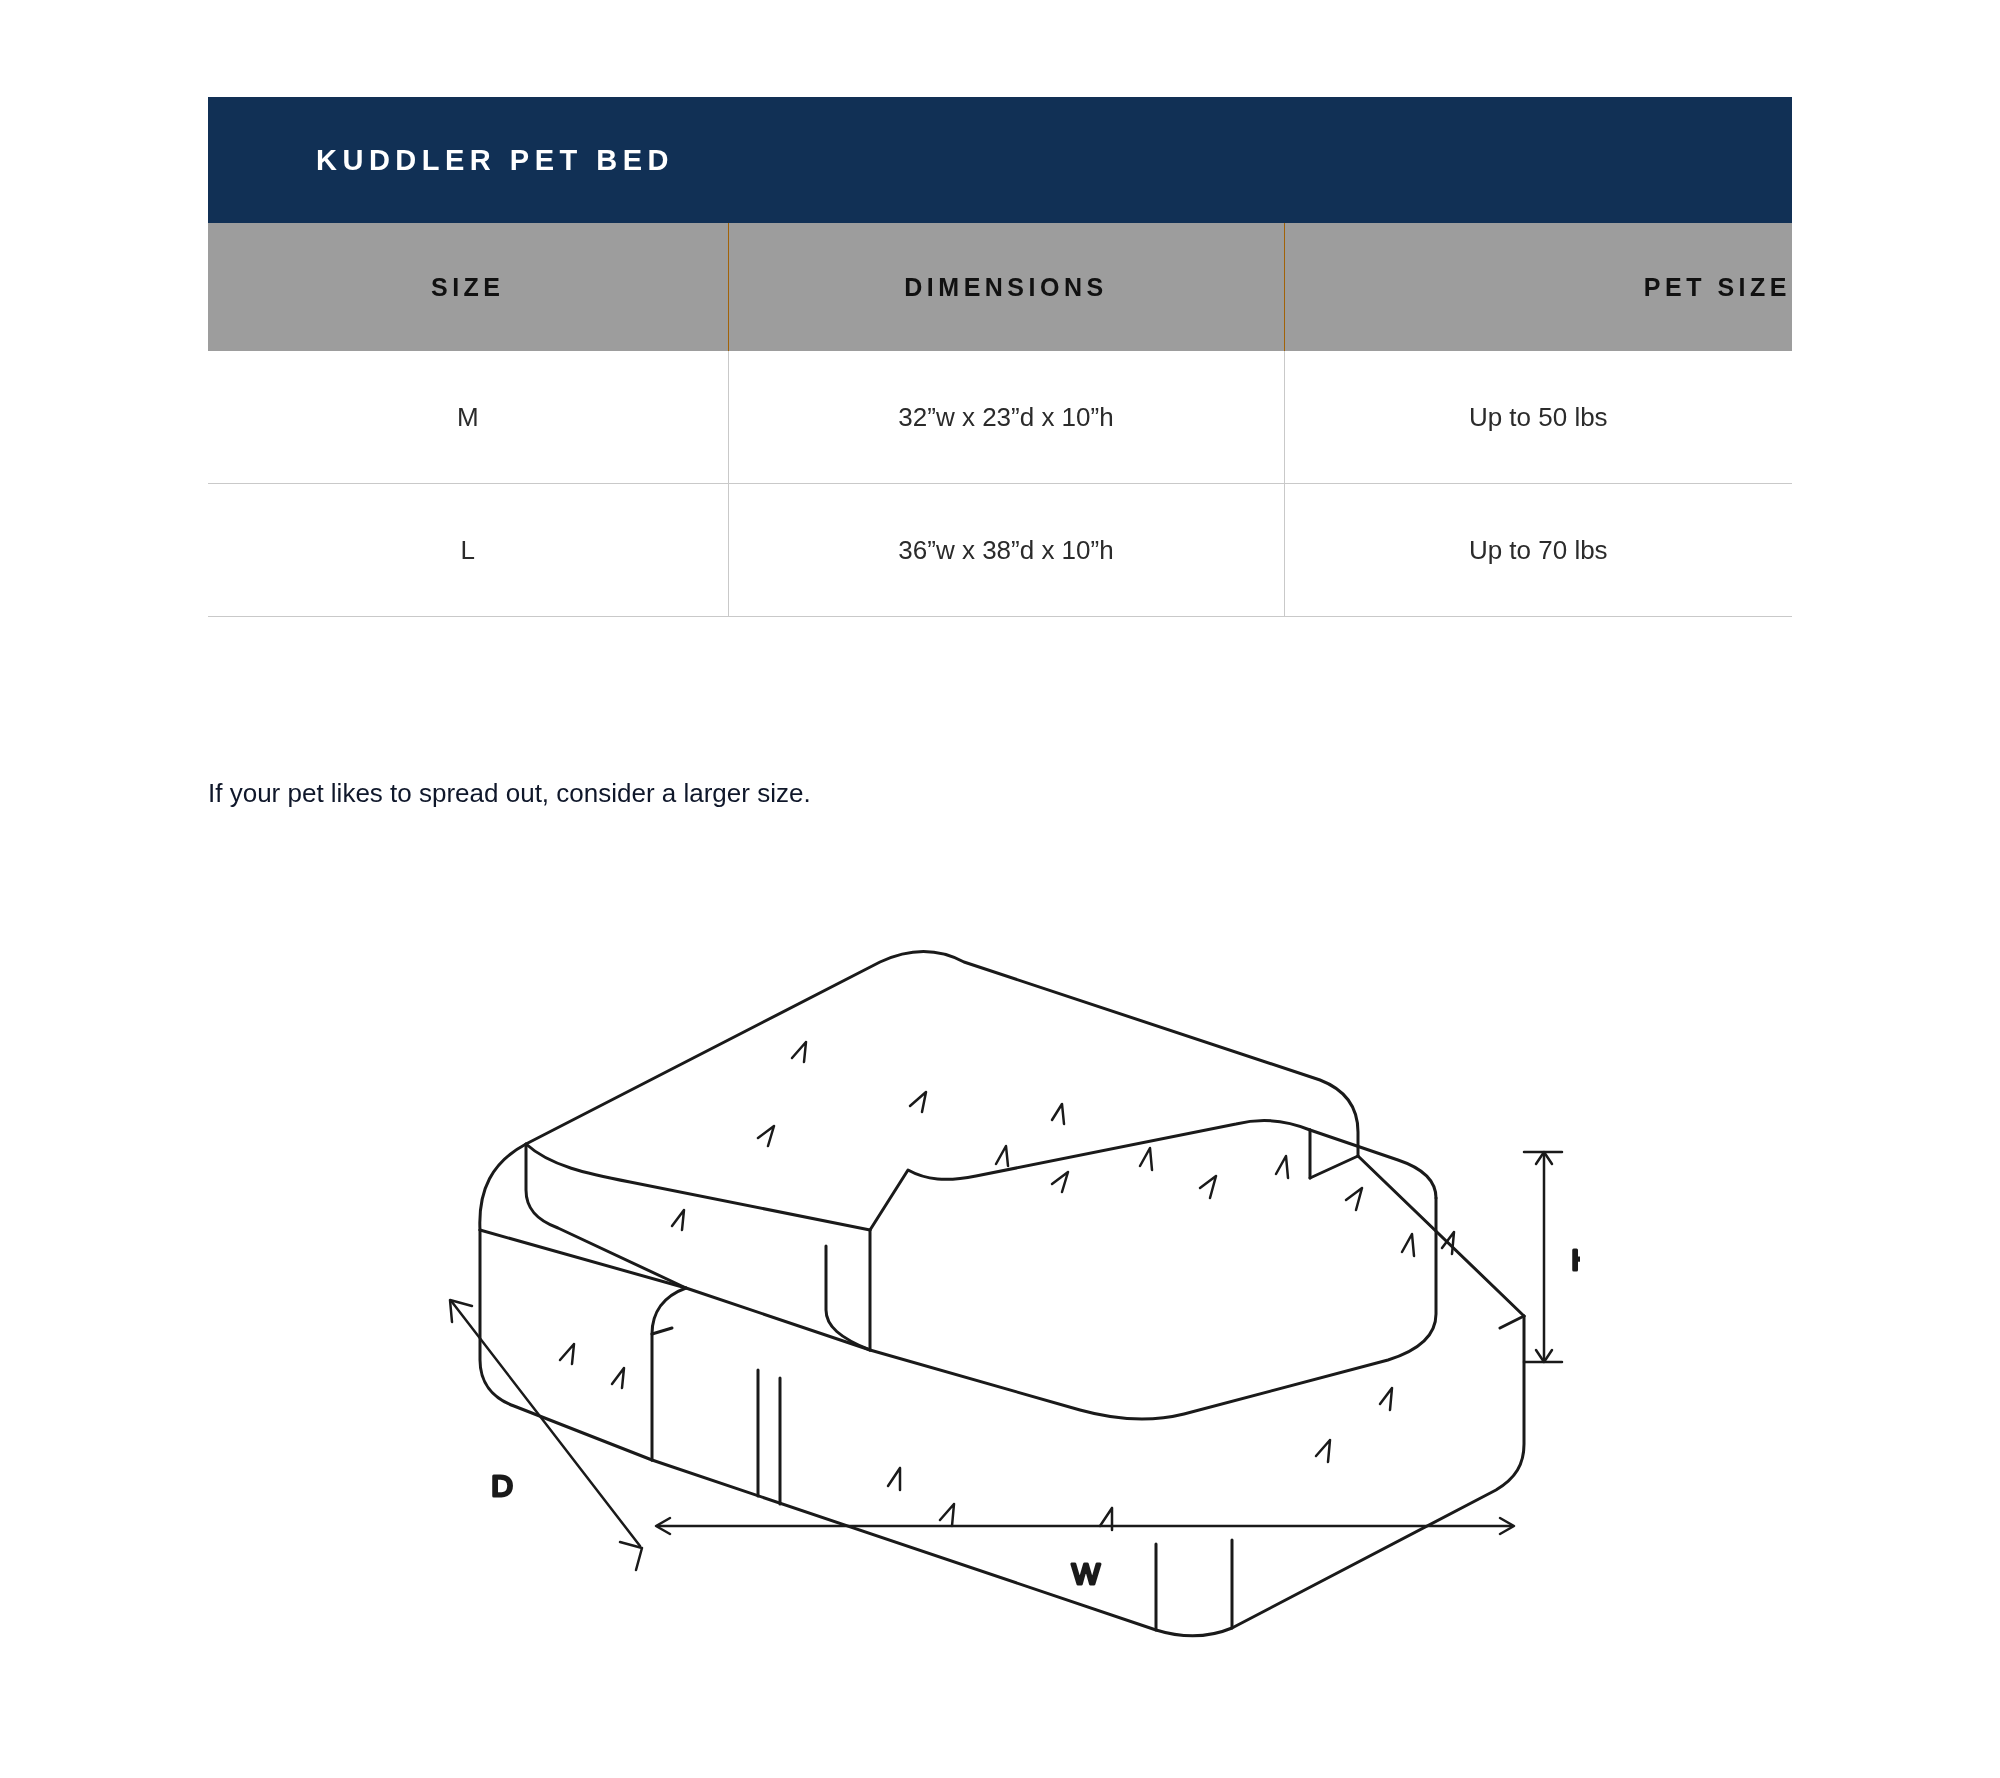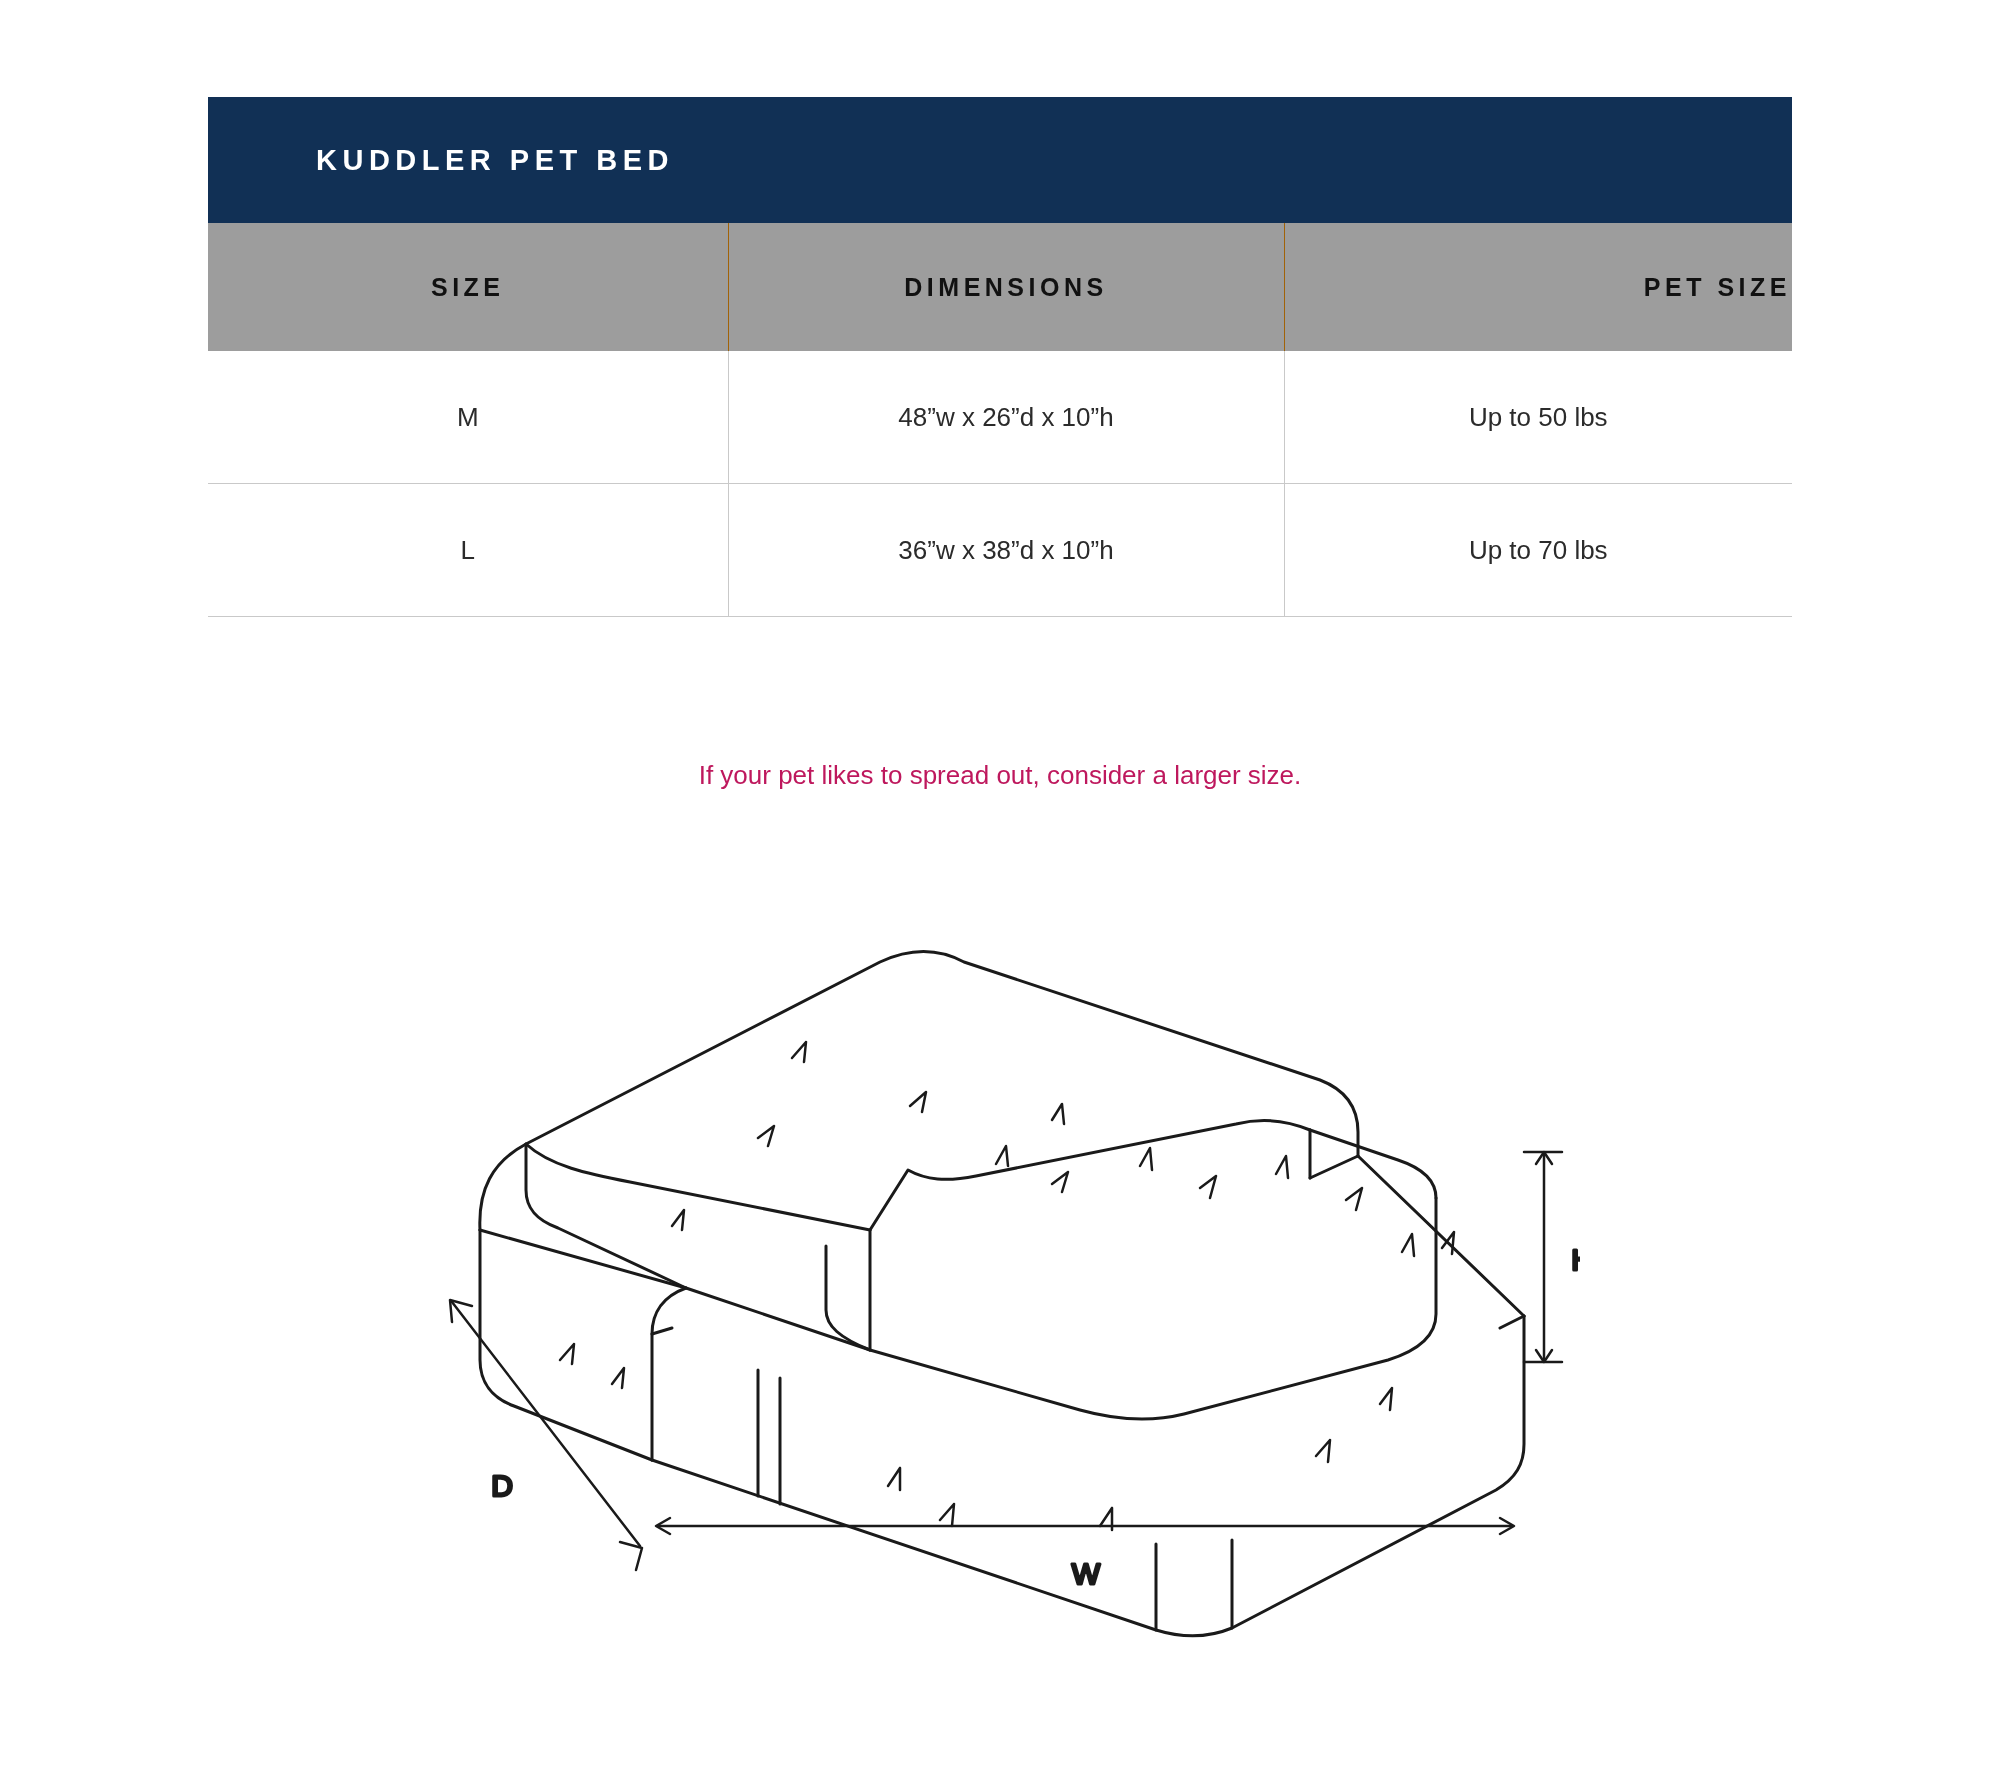--- a/index.html
+++ b/index.html
@@ -72,25 +72,25 @@
   .chart-body td:last-child { border-right: none; }
   .chart-body tr:first-child td { border-top: none; }
 
   .col-size { width: 520px; }
   .col-dims { width: 556px; }
   .col-pet  { width: 508px; }
 
   .chart-note {
     position: absolute;
     left: 208px;
-    top: 760px;
+    top: 778px;
     width: 1584px;
-    text-align: center;
+    text-align: left;
     font-size: 26px;
-    color: #be185d;
+    color: #0f172a;
   }
 
   
   .illustration {
     position: absolute;
     left: 440px;
     top: 930px;
     width: 1140px;
     height: 730px;
   }
@@ -121,21 +121,21 @@
       </tr>
       <tr class="chart-head">
         <th>SIZE</th>
         <th>DIMENSIONS</th>
         <th>PET SIZE</th>
       </tr>
     </tbody>
     <tbody class="chart-body">
       <tr>
         <td>M</td>
-        <td>48”w x 26”d x 10”h</td>
+        <td>32”w x 23”d x 10”h</td>
         <td>Up to 50 lbs</td>
       </tr>
       <tr>
         <td>L</td>
         <td>36”w x 38”d x 10”h</td>
         <td>Up to 70 lbs</td>
       </tr>
     </tbody>
   </table>
 

